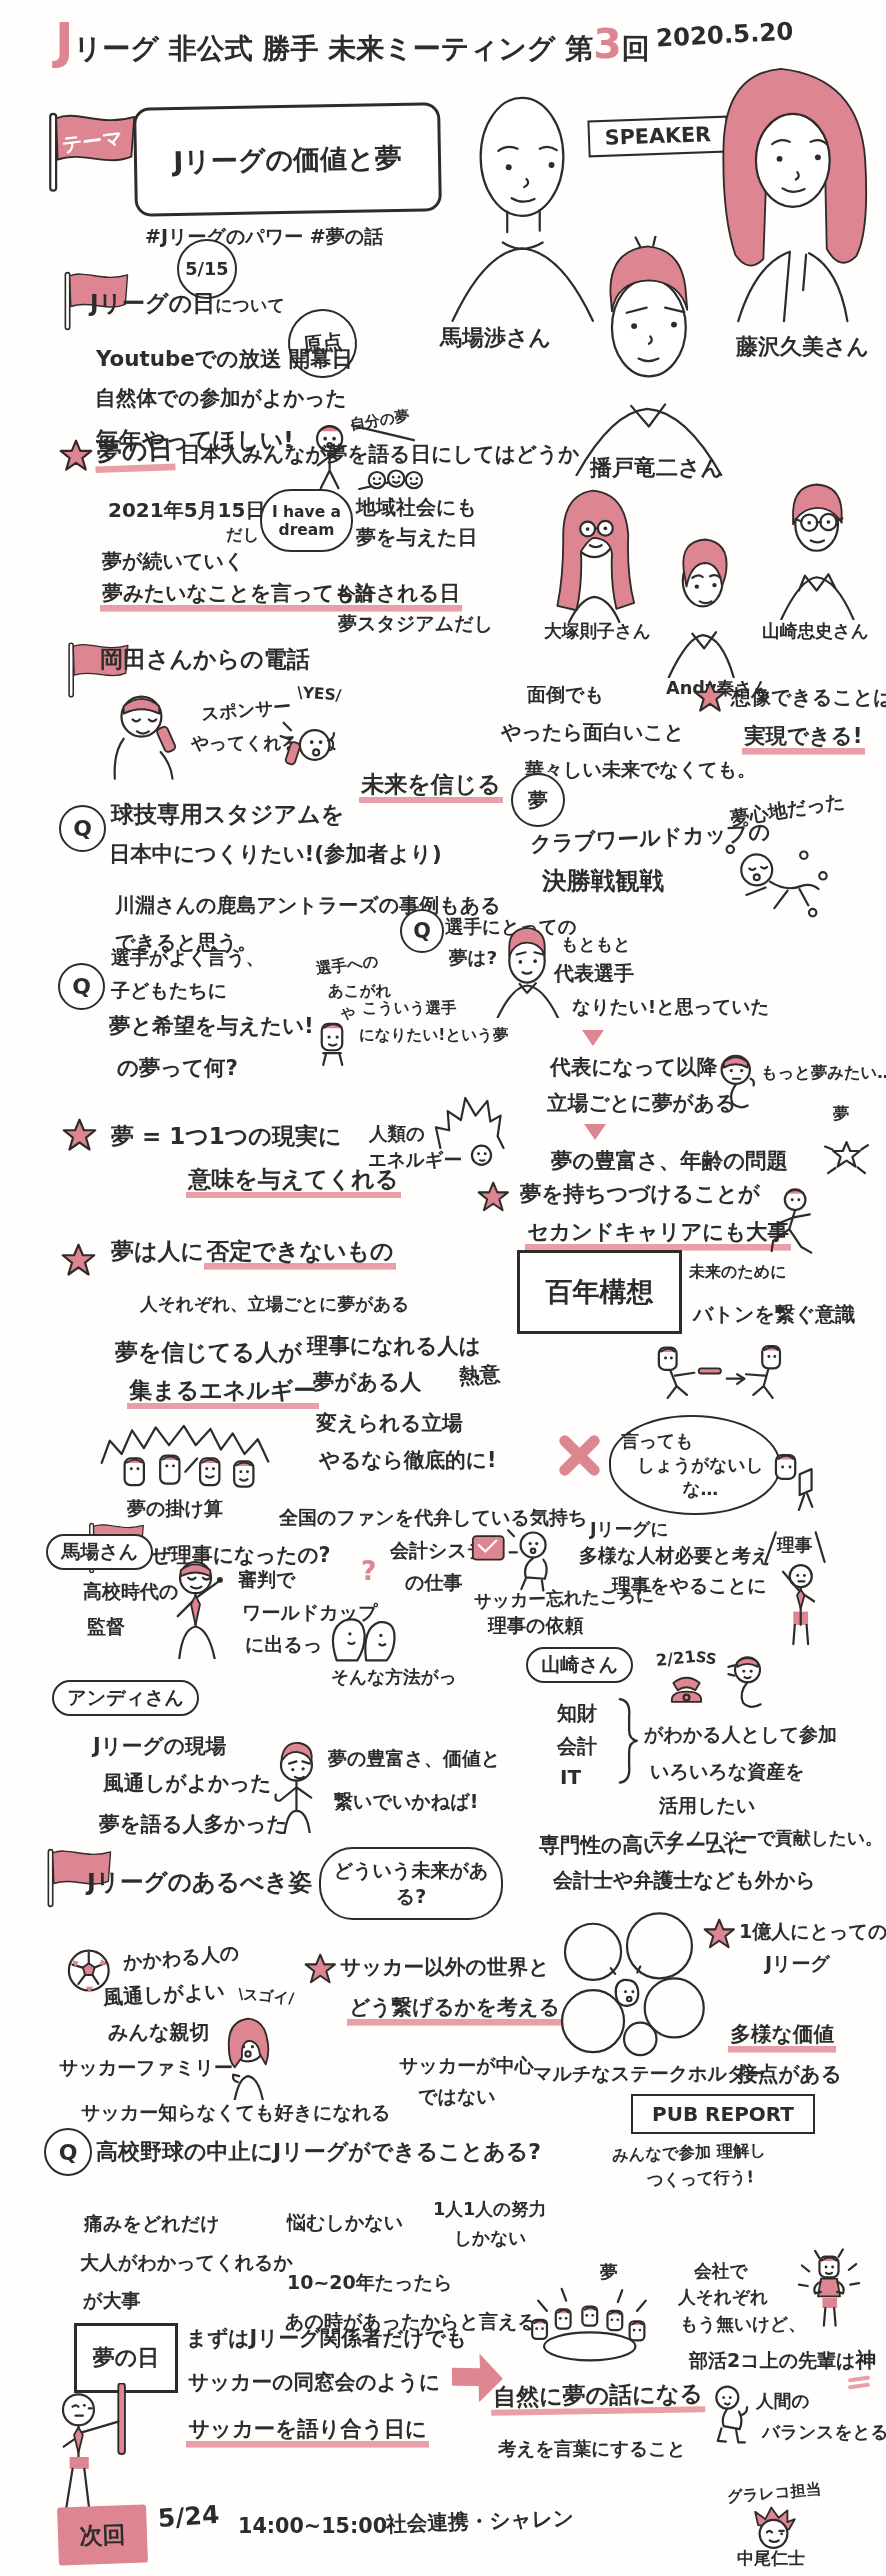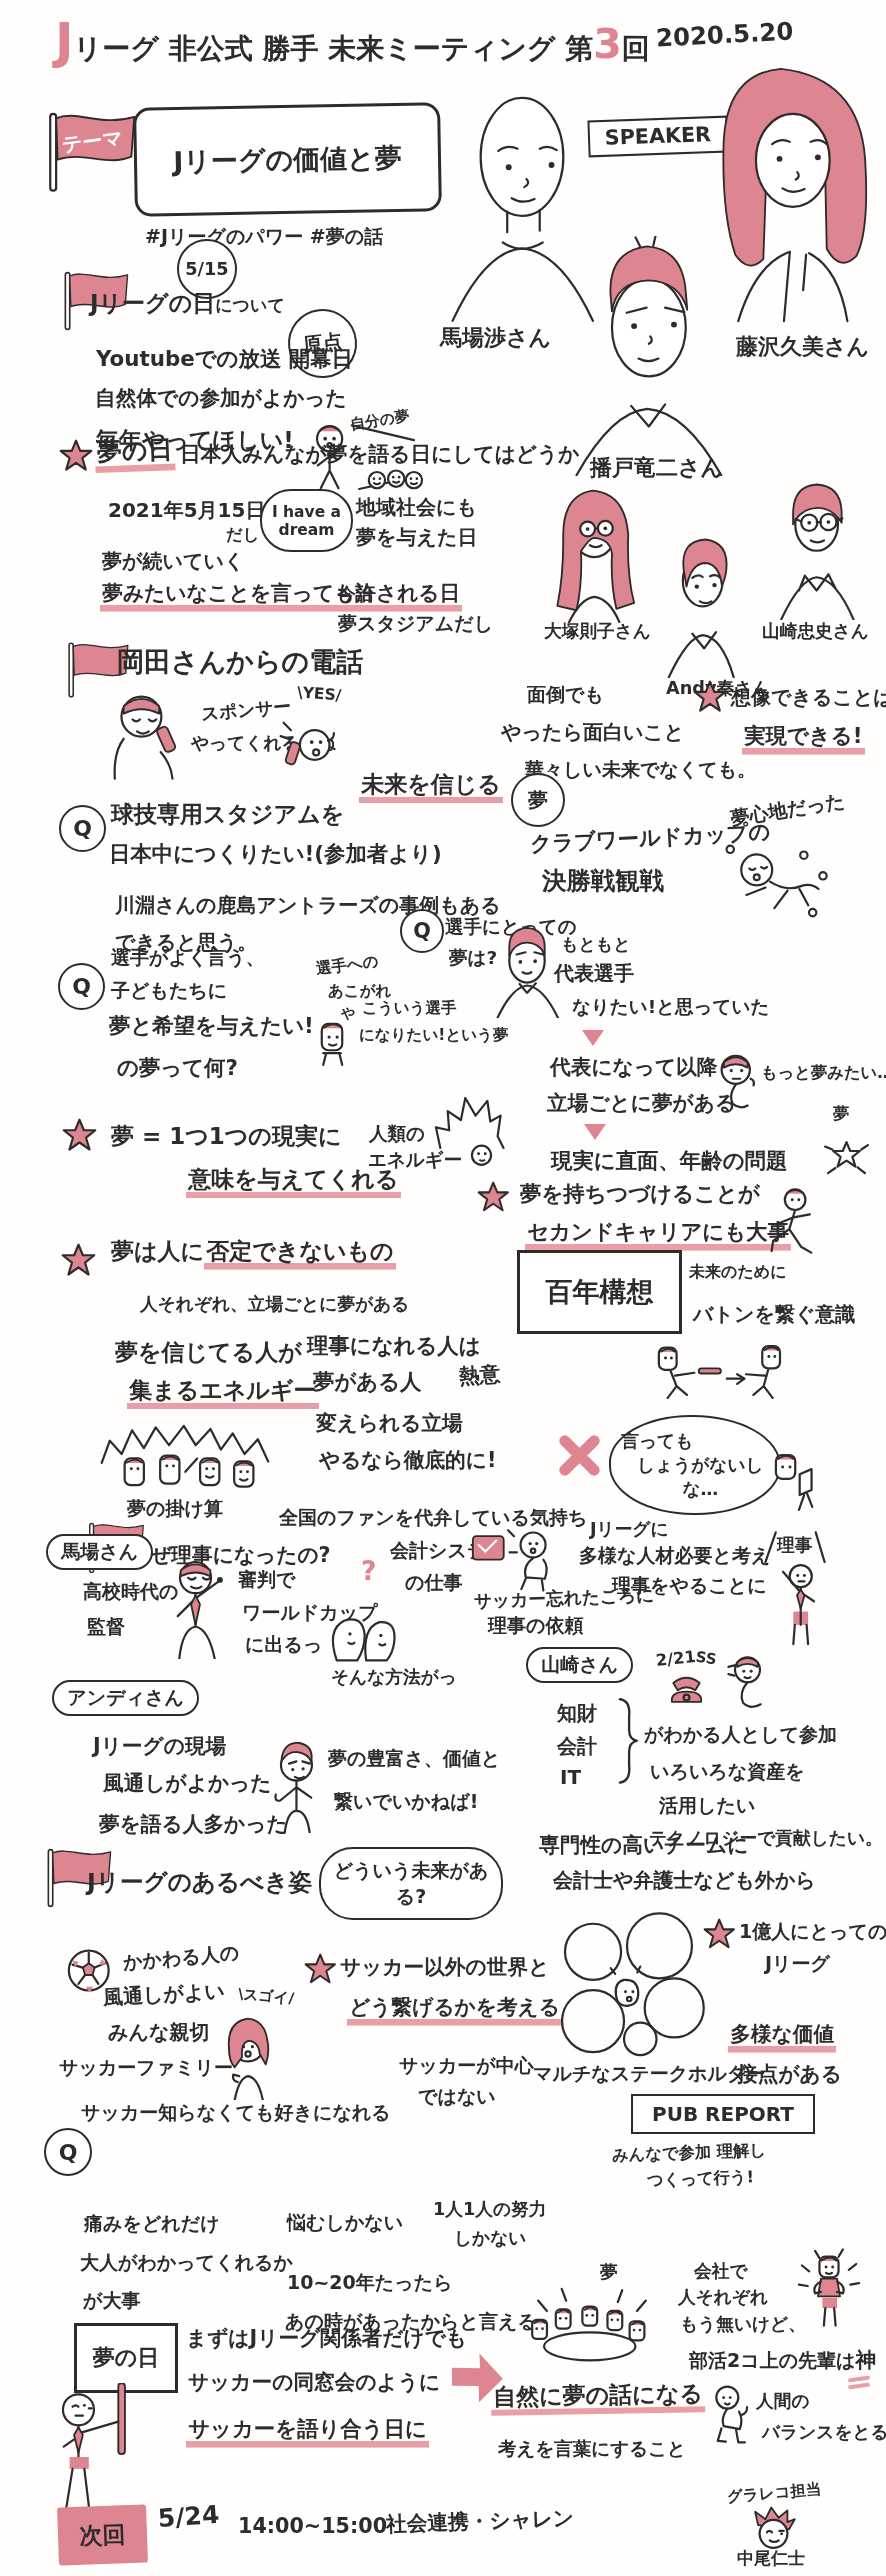--- a/index.html
+++ b/index.html
@@ -173,21 +173,21 @@
   <div class="t" style="left:356px;top:526px;font-size:20px">夢を与えた日</div>
   <div class="t" style="left:102px;top:550px;font-size:20px">夢が続いていく</div>
   <div class="t pul" style="left:100px;top:582px;font-size:20.7px">夢みたいなことを言っても許される日</div>
   <div class="t" style="left:338px;top:584px;font-size:17.7px">今治</div>
   <div class="t" style="left:338px;top:613px;font-size:19px">夢スタジアムだし</div>
 
   <svg class="fig" style="left:65px;top:629px" width="68" height="81" viewBox="0 0 132 118">
     <rect x="8" y="8" width="8" height="104" rx="4" class="inkw"></rect>
     <path d="M16 14 C44 2 76 26 122 12 L118 66 C86 80 52 58 18 70 Z" class="pinkink"></path>
   </svg>
-  <div class="t" style="left:117px;top:646px;font-size:27px">岡田さんからの電話</div>
+  <div class="t" style="left:100px;top:646px;font-size:23px">岡田さんからの電話</div>
   <svg class="fig" style="left:103px;top:681px" width="85" height="100" viewBox="0 0 115 135">
     <circle cx="52" cy="48" r="27" class="inkw"></circle>
     <path d="M28 34 q24 -20 48 0 l0 10 q-24 -12 -48 0 Z" class="pinkink"></path>
     <path d="M40 52 q5 5 10 0 M62 52 q5 5 10 0" class="ink"></path>
     <path d="M46 68 q8 6 16 0" class="ink"></path>
     <rect x="78" y="62" width="15" height="34" rx="5" class="pinkink" transform="rotate(-24 85 79)"></rect>
     <path d="M28 78 Q14 96 16 132 M78 96 Q92 112 94 132" class="ink"></path>
   </svg>
   <div class="t" style="left:201px;top:700px;font-size:17.7px;transform:rotate(-5deg)">スポンサー</div>
   <div class="t" style="left:191px;top:733px;font-size:17.7px">やってくれるのね</div>
@@ -263,21 +263,21 @@
   <svg class="fig" style="left:712px;top:1046px" width="46" height="64" viewBox="0 0 62 86">
     <circle cx="32" cy="32" r="19" class="inkw"></circle>
     <path d="M16 22 q16 -14 32 0 l0 7 q-16 -9 -32 0 Z" class="pinkink"></path>
     <circle cx="26" cy="33" r="2.2" class="inkf"></circle>
       <circle cx="40" cy="33" r="2.2" class="inkf"></circle>
     <path d="M28 44 l10 0 M52 44 q6 2 4 9" class="ink"></path>
     <path d="M32 52 q-10 14 -4 26 q10 8 20 2" class="ink"></path>
   </svg>
   <div class="t" style="left:761px;top:1064px;font-size:16.3px">もっと夢みたい…</div>
   <div class="tri" style="left:584px;top:1124px"></div>
-  <div class="t" style="left:551px;top:1149px;font-size:21.4px">現実に直面、年齢の問題</div>
+  <div class="t" style="left:551px;top:1149px;font-size:21.4px">夢の豊富さ、年齢の問題</div>
   <svg class="fig" style="left:477px;top:1181px" width="32.5" height="32.5" viewBox="0 0 40 40">
       <polygon points="20,2 25,14 38,14 27.5,22.5 31.5,36 20,28 8.5,36 12.5,22.5 2,14 15,14" class="pinkink"></polygon>
     </svg>
   <div class="t" style="left:520px;top:1182px;font-size:21.4px">夢を持ちつづけることが</div>
   <div class="t pul" style="left:525px;top:1220px;font-size:21.4px">セカンドキャリアにも大事</div>
   <svg class="fig" style="left:761px;top:1185px" width="58" height="72" viewBox="0 0 78 98">
     <circle cx="46" cy="20" r="14" class="inkw"></circle>
     <path d="M34 12 q12 -10 24 0" class="pinkink"></path>
     <circle cx="42" cy="20" r="2" class="inkf"></circle>
       <circle cx="51" cy="20" r="2" class="inkf"></circle>
@@ -536,20 +536,21 @@
     </svg>
   <div class="t" style="left:739px;top:1921px;font-size:19px">1億人にとっての</div>
   <div class="t" style="left:765px;top:1953px;font-size:19px">Jリーグ</div>
   <div class="t pul" style="left:728px;top:2023px;font-size:20.7px">多様な価値</div>
   <div class="t" style="left:737px;top:2063px;font-size:20.7px">接点がある</div>
   <div class="boxb" style="left:631px;top:2094px;padding:5.9px 19px;font-size:20px;border-width:2.6px">PUB REPORT</div>
   <div class="t" style="left:612px;top:2144px;font-size:16.3px;transform:rotate(-2deg)">みんなで参加 理解し</div>
   <div class="t" style="left:647px;top:2170px;font-size:16.3px;transform:rotate(-2deg)">つくって行う!</div>
 
   <div class="circleb" style="left:44px;top:2128px;width:44px;height:44px;font-size:22px">Q</div>
+  <div class="t" style="left:96px;top:2139px;font-size:22px">高校野球の中止にJリーグができることある?</div>
   <div class="t" style="left:84px;top:2213px;font-size:19px">痛みをどれだけ</div>
   <div class="t" style="left:80px;top:2252px;font-size:19px">大人がわかってくれるか</div>
   <div class="t" style="left:83px;top:2290px;font-size:19px">が大事</div>
   <div class="t" style="left:287px;top:2212px;font-size:19px">悩むしかない</div>
   <div class="t" style="left:433px;top:2199px;font-size:17.7px">1人1人の努力</div>
   <div class="t" style="left:454px;top:2228px;font-size:17.7px">しかない</div>
   <div class="t" style="left:287px;top:2272px;font-size:19px">10~20年たったら</div>
   <div class="t" style="left:285px;top:2311px;font-size:19px">あの時があったからと言える</div>
 
   <div class="boxb" style="left:74px;top:2323px;width:98px;height:64px;font-size:22px">夢の日</div>

